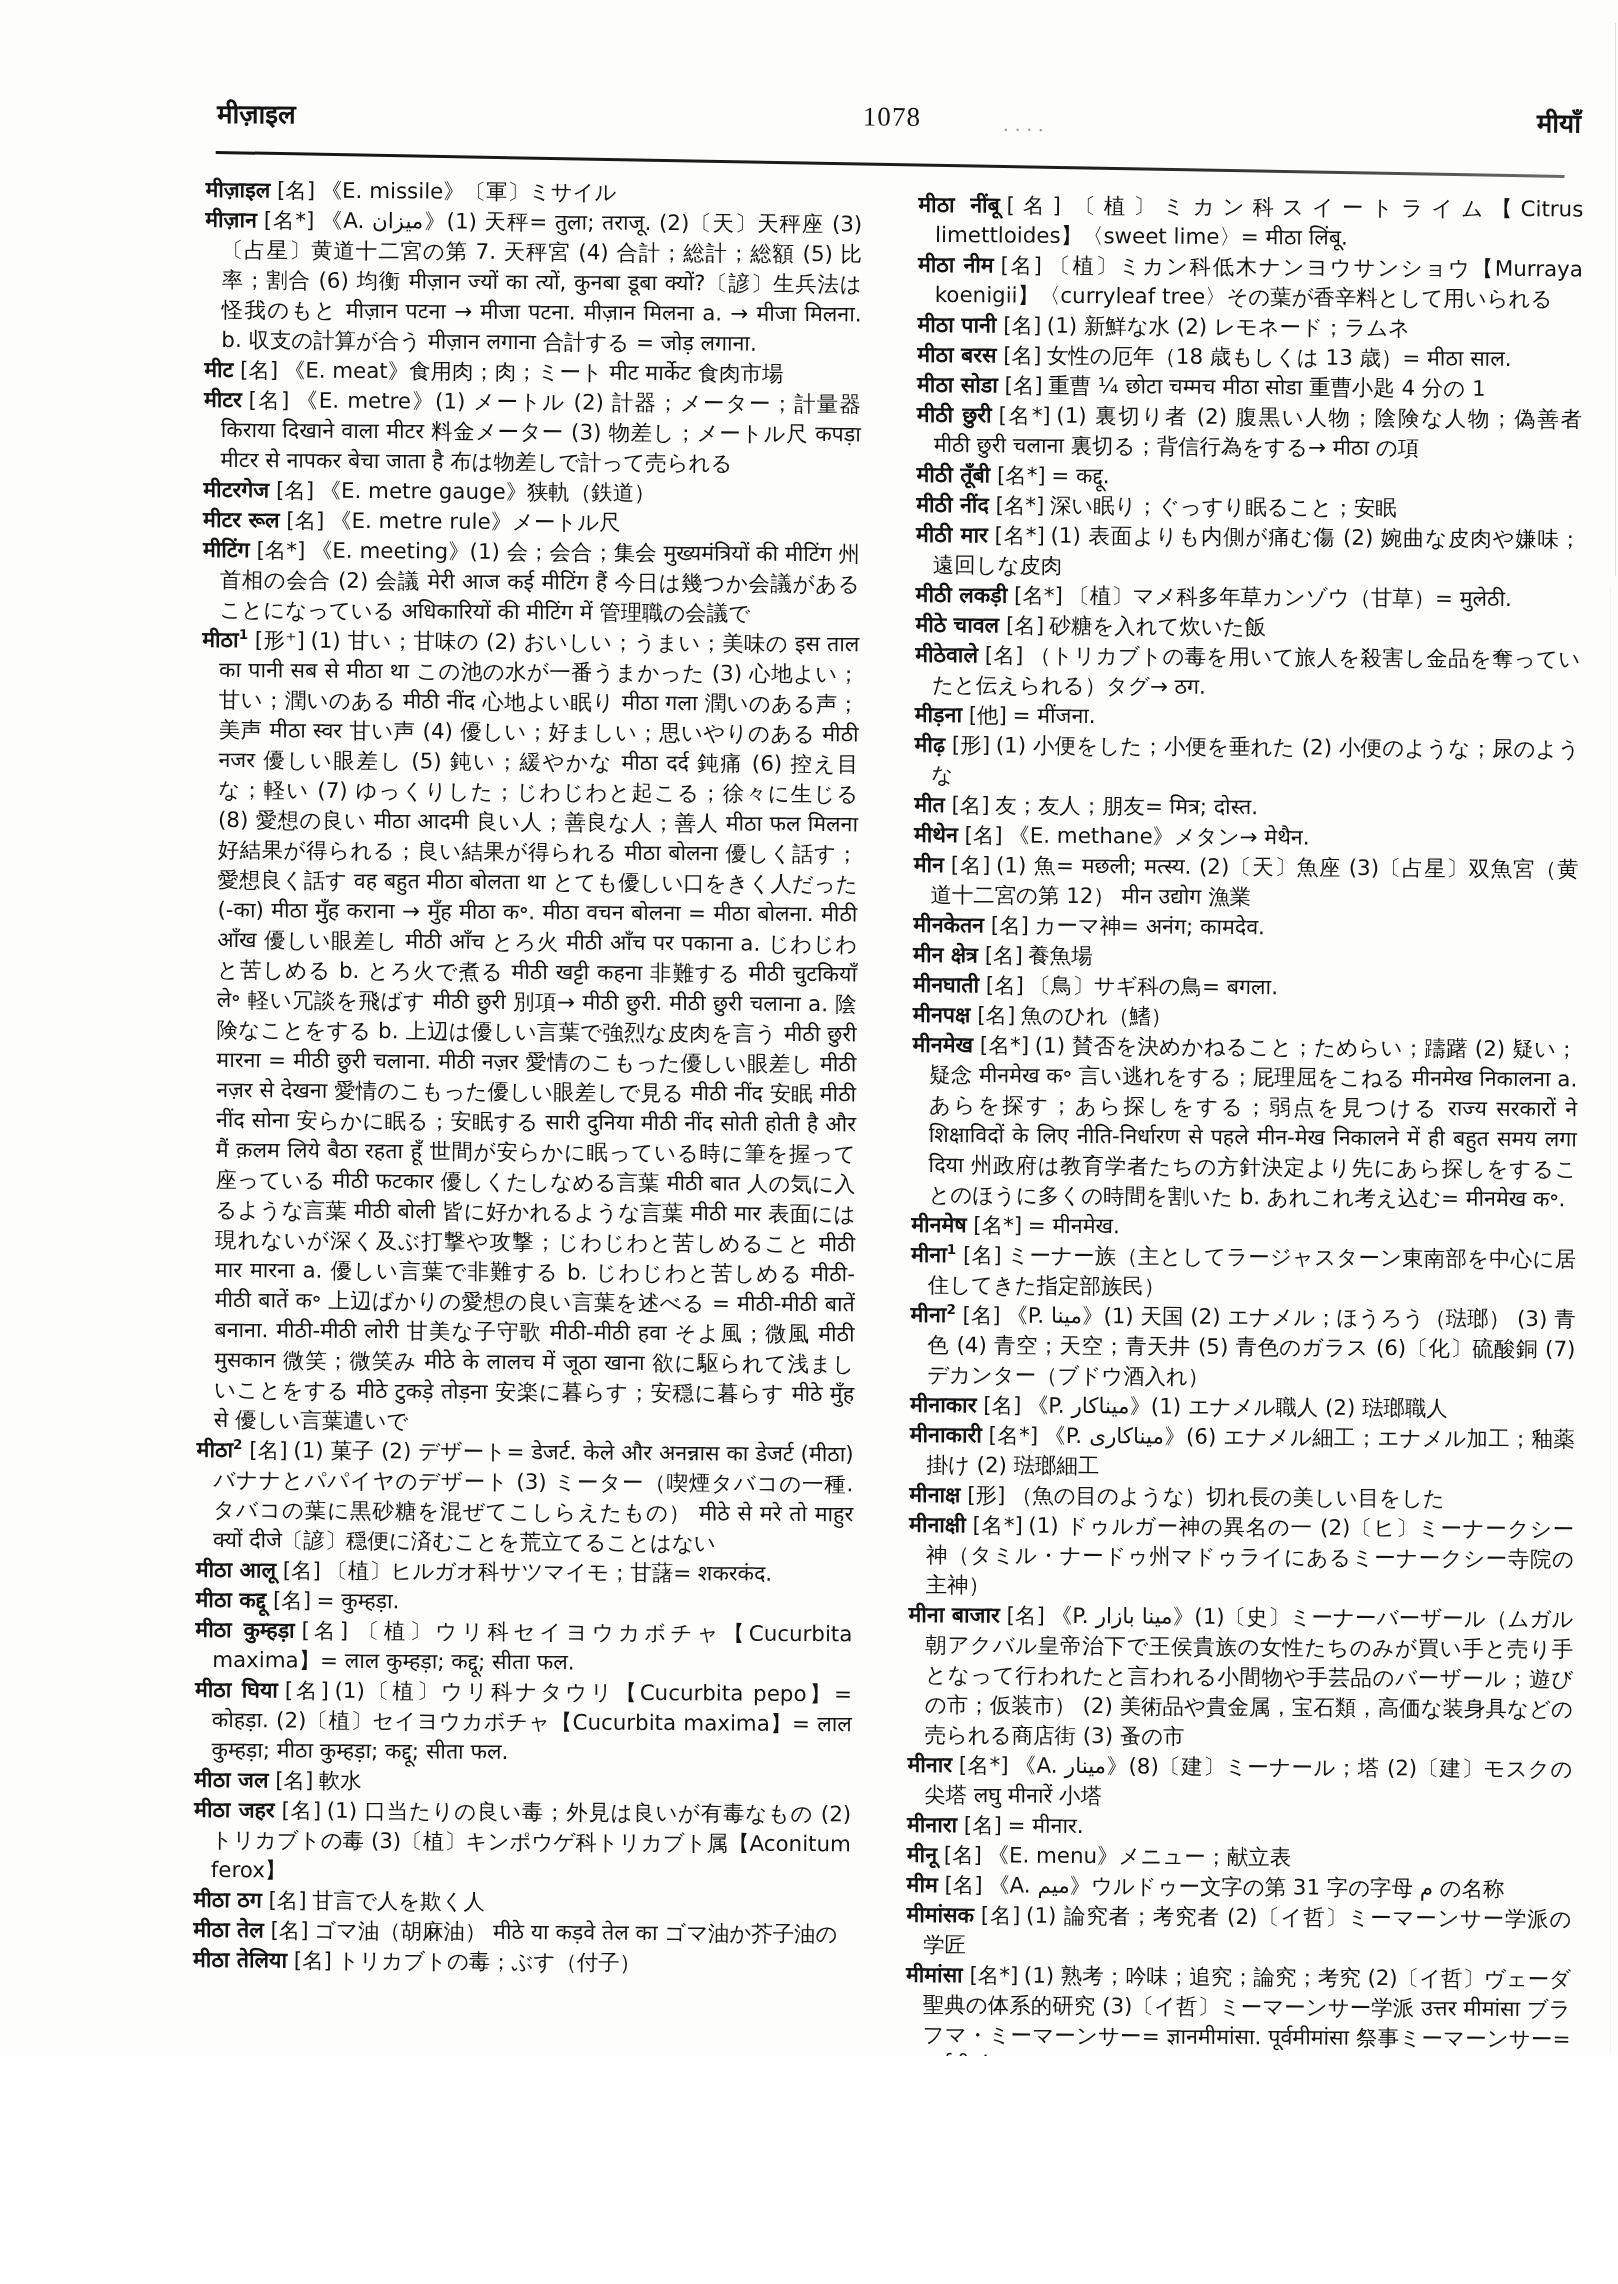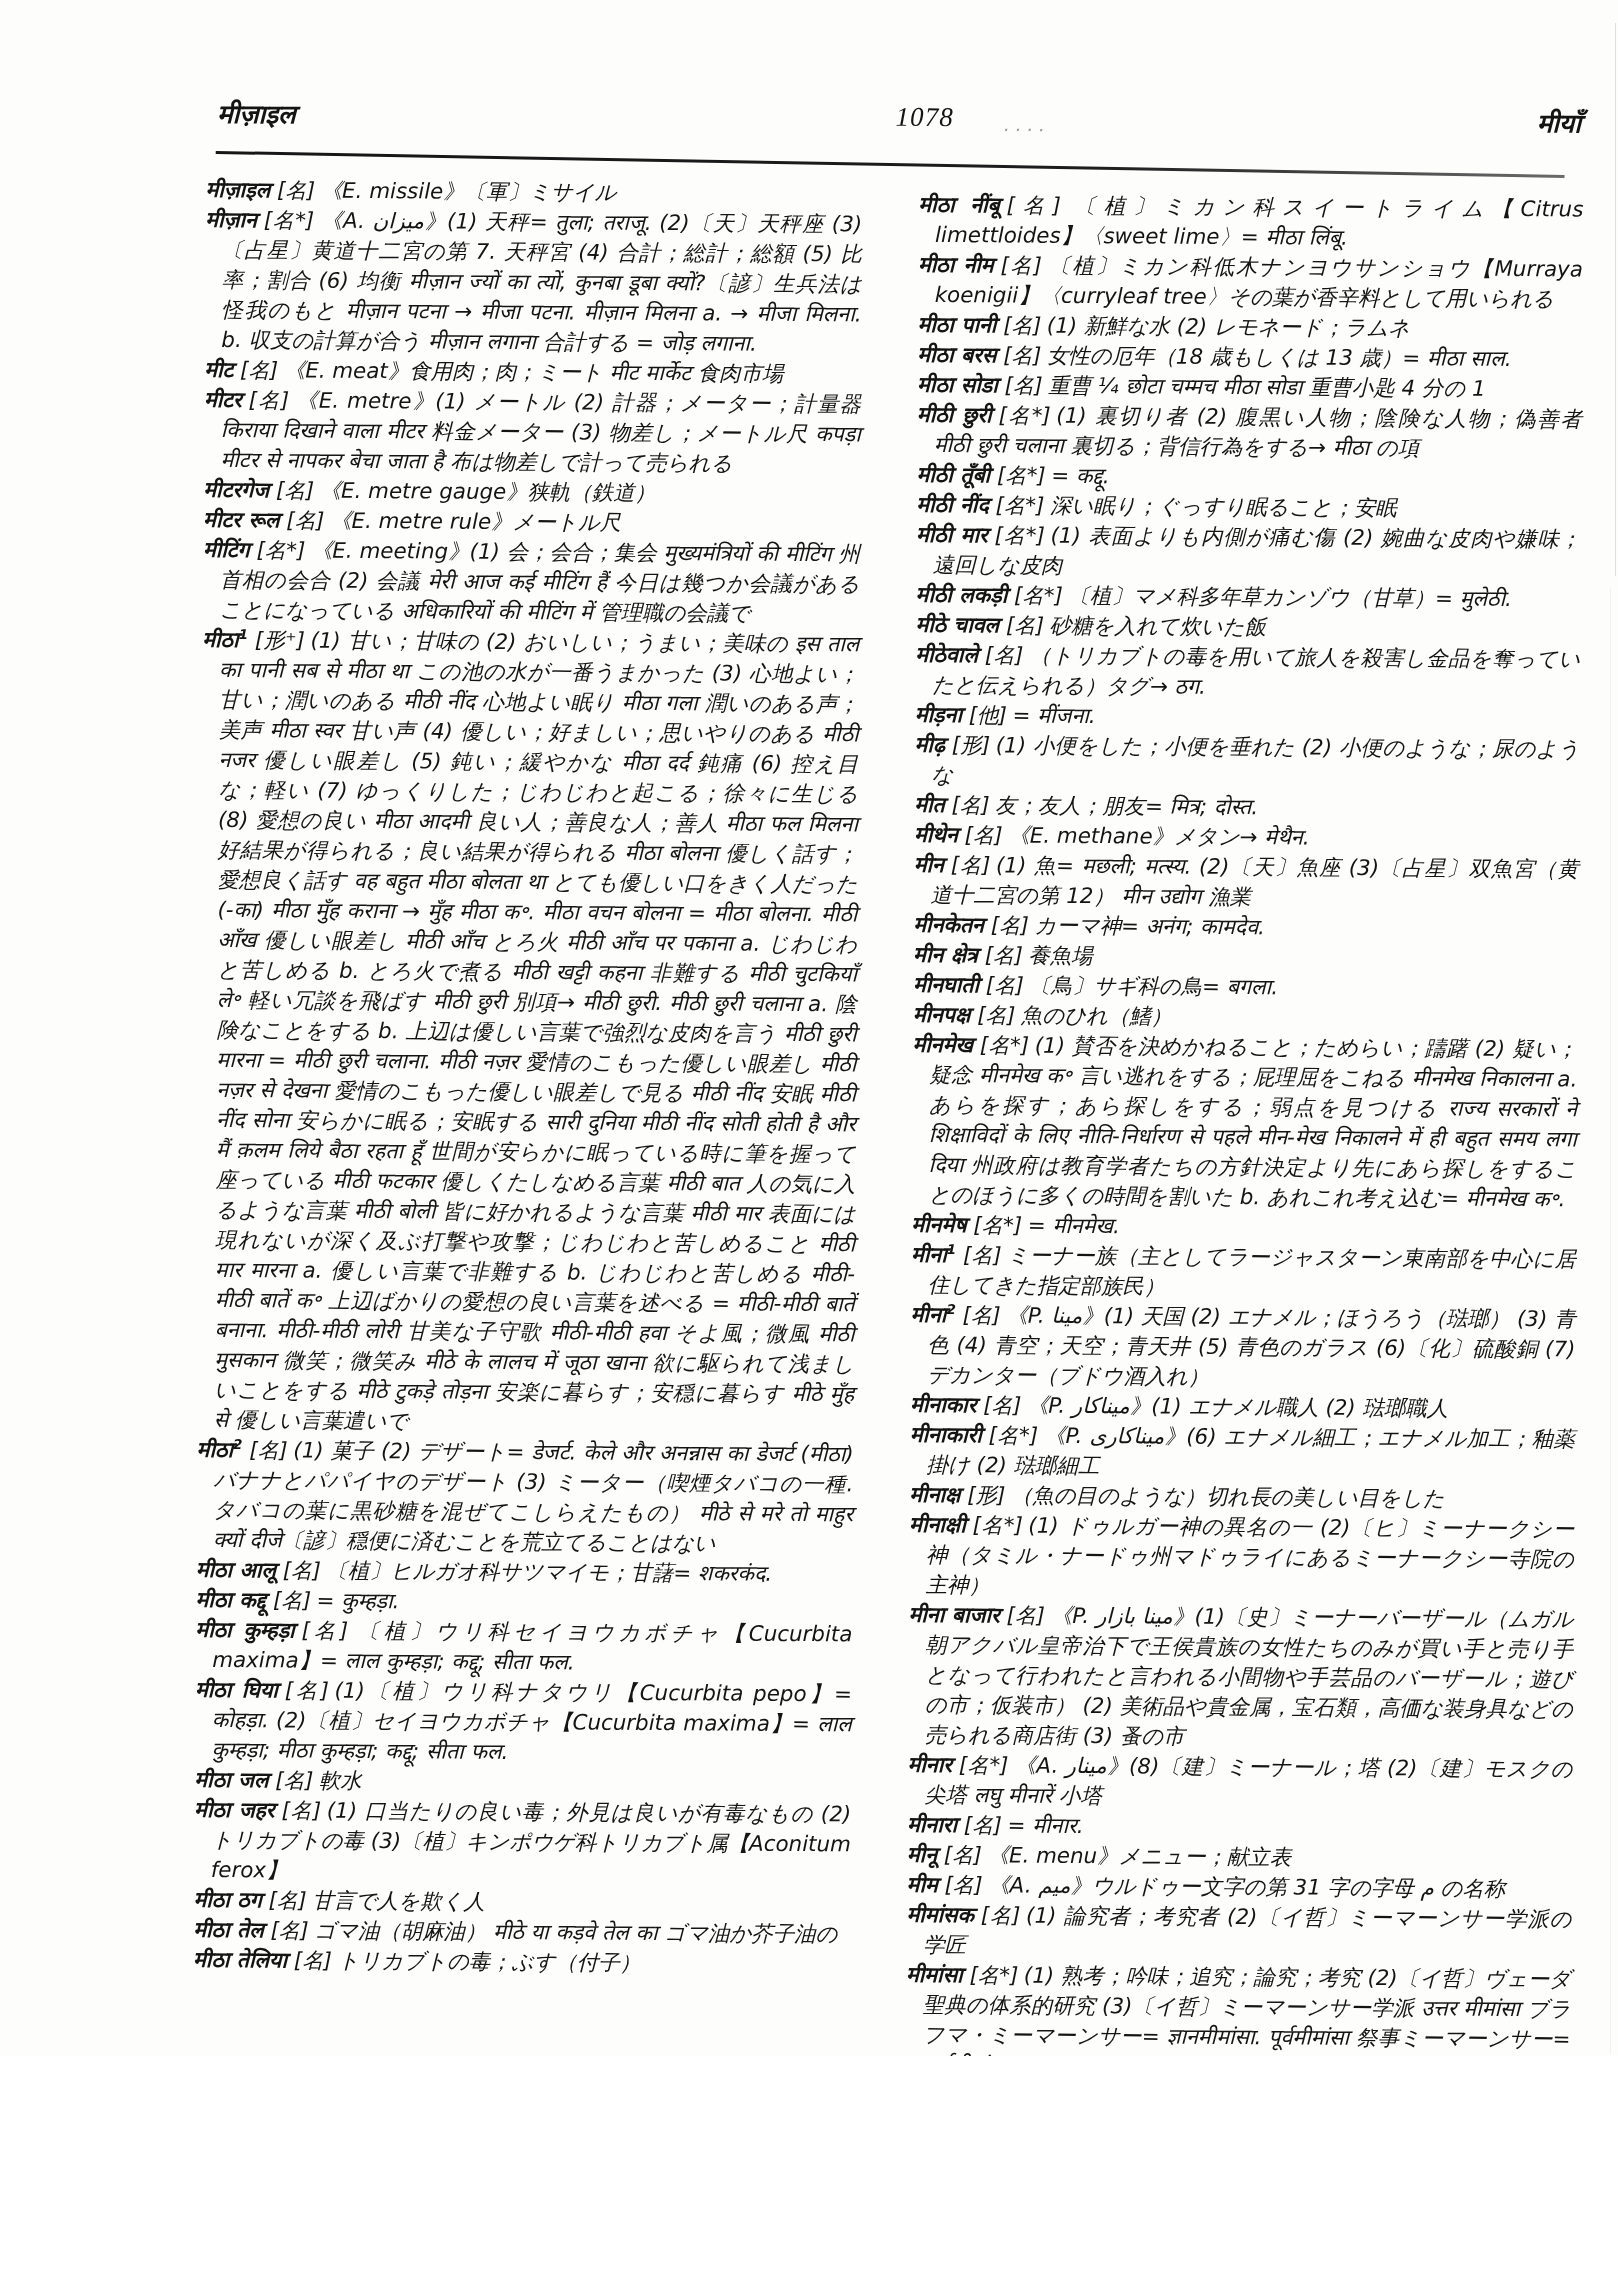--- a/index.html
+++ b/index.html
@@ -1,26 +1,26 @@
 <!DOCTYPE html>
 <html lang="hi" style="font-size:9px"><head>
 <meta charset="utf-8">
 <style>
   html,body{margin:0;padding:0;background:#ffffff;}
   .sheet{
     position:relative;width:1619px;height:2056px;background:#fdfdfc;overflow:hidden;
-    font-family:"DejaVu Sans","Liberation Sans",sans-serif;color:#141414;font-style:italic;
+    font-family:"DejaVu Sans","Liberation Sans",sans-serif;color:#141414;
   }
   .content{position:absolute;left:0;top:0;width:1619px;height:2284px;
     transform:rotate(0.4deg);transform-origin:226px 113px;}
   
   .guide{position:absolute;top:95px;font-size:26px;font-weight:bold;white-space:nowrap;}
   .guide.left{left:217px;}
   .guide.right{left:1479px;width:102px;text-align:right;}
-  .folio{position:absolute;left:830px;top:97px;width:124px;text-align:right;
+  .folio{position:absolute;left:830px;top:97px;width:124px;text-align:center;
     font-family:"Liberation Serif","DejaVu Serif",serif;font-size:27px;letter-spacing:1.1px;}
   .rule{position:absolute;left:216px;top:151px;width:1349px;height:3.4px;
     background:linear-gradient(to right,#161616 0%,#1d1d1d 65%,#6a6a6a 100%);
     transform:rotate(0.62deg);transform-origin:left center;}
   .dots{position:absolute;left:1003px;top:113px;color:#9a9a9a;font-size:19px;letter-spacing:5.6px;}
   .edge{position:absolute;right:2.8px;top:22.6px;width:1.7px;height:553px;background:rgba(40,40,40,.14);}
   .edge2{position:absolute;right:8px;top:587px;width:1.1px;height:1467px;background:rgba(40,40,40,.05);}
   
   .col{position:absolute;font-size:21.4px;line-height:30px;text-align:justify;}
   #col-left{left:206px;top:175px;width:657px;}

